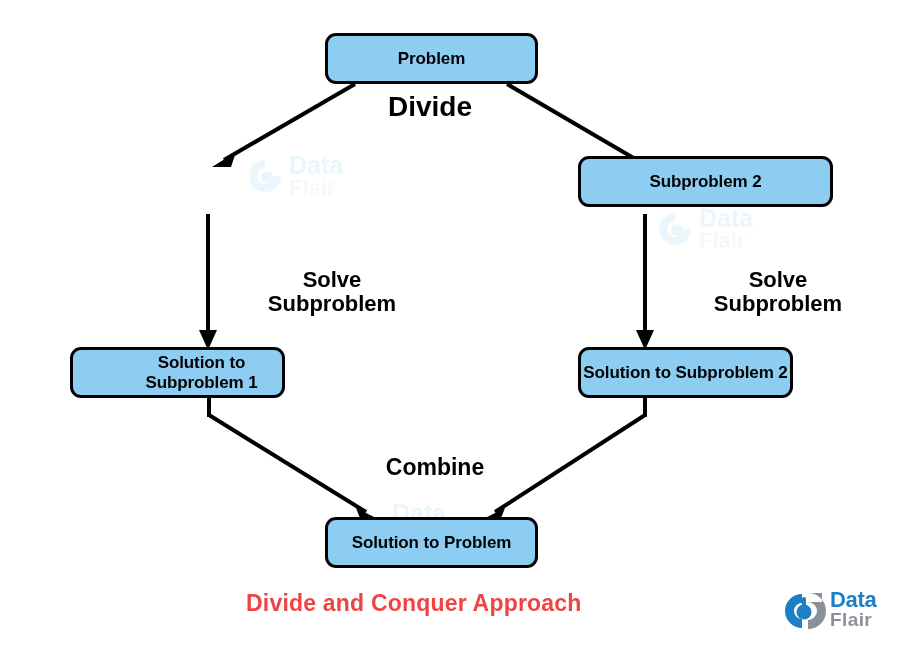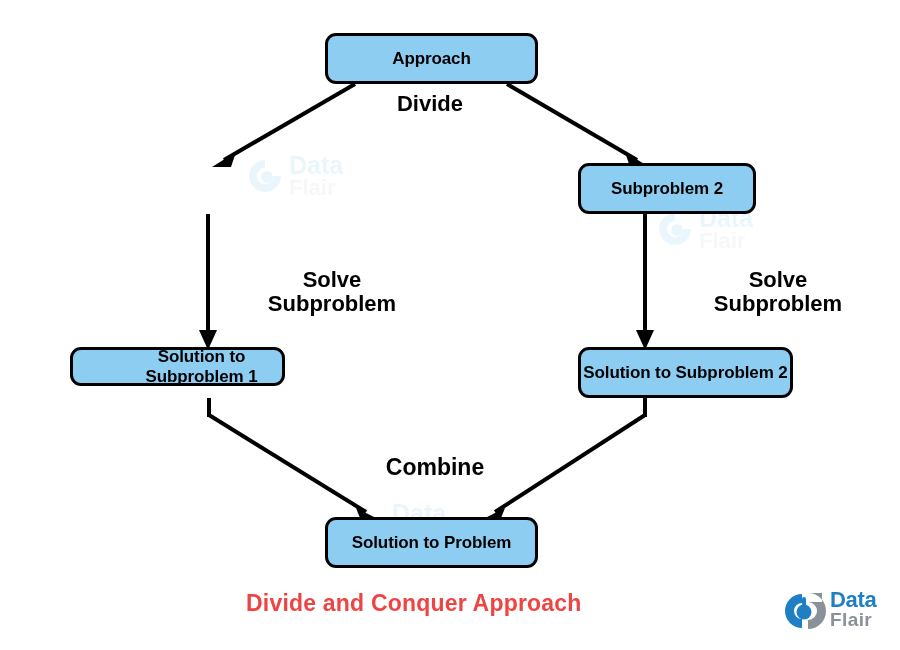--- a/index.html
+++ b/index.html
@@ -183,35 +183,35 @@
       <polygon points="380,520 356,508 362,523" fill="#000"></polygon>
     </g>
 
     <g>
       <line x1="645" y1="398" x2="645" y2="417" stroke="#000" stroke-width="4"></line>
       <line x1="645" y1="415" x2="495" y2="512" stroke="#000" stroke-width="4"></line>
       <polygon points="481,520 505,508 499,523" fill="#000"></polygon>
     </g>
   </svg>
 
-  <div class="node" style="left:325px; top:33px; width:213px; height:51px;">Approach</div>
-
-
-  <div class="node" style="left:578px; top:163px; width:178px; height:51px;">Subproblem 2</div>
-
-  <div class="node" style="left:70px; top:347px; width:215px; height:39px;padding-left:48px;">Solution to
+  <div class="node" style="left:325px; top:33px; width:213px; height:51px;">Problem</div>
+
+
+  <div class="node" style="left:578px; top:156px; width:255px; height:51px;">Subproblem 2</div>
+
+  <div class="node" style="left:70px; top:347px; width:215px; height:51px;padding-left:48px;">Solution to
 Subproblem 1</div>
 
   <div class="node" style="left:578px; top:347px; width:215px; height:51px;">Solution to
 Subproblem 2</div>
 
   <div class="node" style="left:325px; top:517px; width:213px; height:51px;text-align:right;">Solution to
 Problem</div>
 
-  <div class="edge-label" style="left:330px; top:92px; width:200px; font-size:22px;">Divide</div>
+  <div class="edge-label" style="left:330px; top:92px; width:200px; font-size:28px;">Divide</div>
 
 
   <div class="edge-label" style="left:222px; top:268px; width:220px; font-size:22px;">Solve
 Subproblem</div>
 
   <div class="edge-label" style="left:668px; top:268px; width:220px; font-size:22px;">Solve
 Subproblem</div>
 
   <div class="edge-label" style="left:330px; top:455px; width:210px; font-size:23px;">Combine</div>
 

